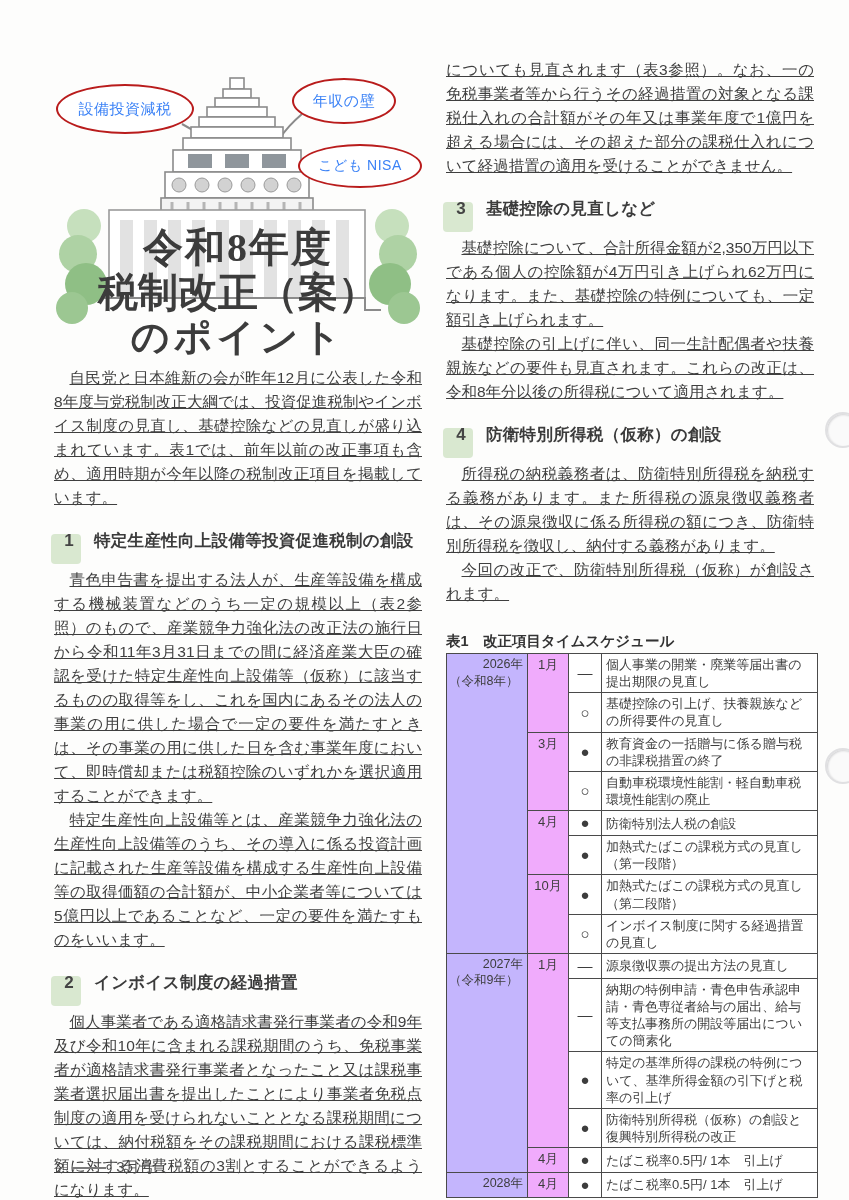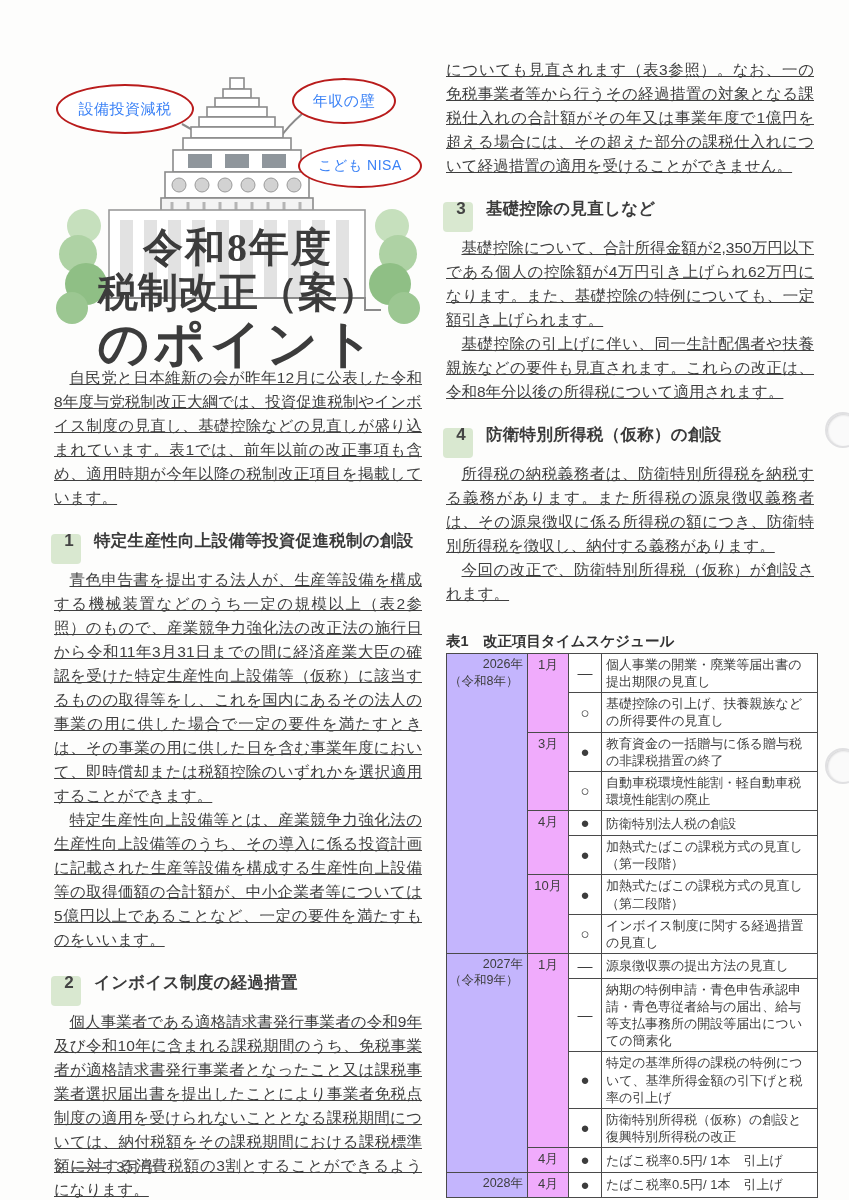--- a/index.html
+++ b/index.html
@@ -24,21 +24,21 @@
   .bubble-1{left:2px;top:26px;width:134px;height:46px;}
   .bubble-2{left:238px;top:20px;width:100px;height:42px;}
   .bubble-3{left:244px;top:86px;width:120px;height:40px;font-size:14px;}
   .illus-title{
     position:absolute;left:0;top:128px;width:100%;text-align:center;z-index:2;
     font-family:"Liberation Serif","DejaVu Serif",serif;font-weight:bold;
     color:#3c3c3c;line-height:1.12;margin-top:40px;
   }
   .illus-title .t1{font-size:40px;letter-spacing:2px;}
   .illus-title .t2{font-size:40px;letter-spacing:0px;}
-  .illus-title .t3{font-size:51px;letter-spacing:4px;}
+  .illus-title .t3{font-size:38px;letter-spacing:4px;}
 
   
   .para{
     font-size:15.5px;line-height:24px;text-align:justify;margin:0 0 0 0;
     text-indent:1em;color:#3f3f3f;text-decoration:underline;
   }
   .para.noindent{text-indent:0;}
   .sec-head{
     position:relative;display:flex;align-items:center;gap:14px;
     margin:16px 0 12px 4px;height:30px;

